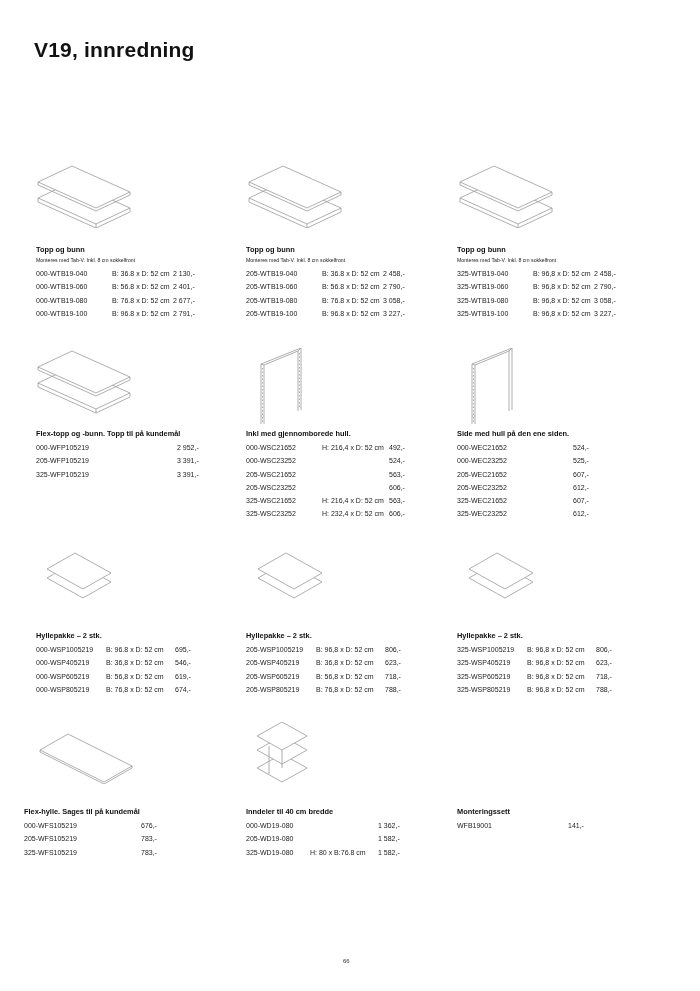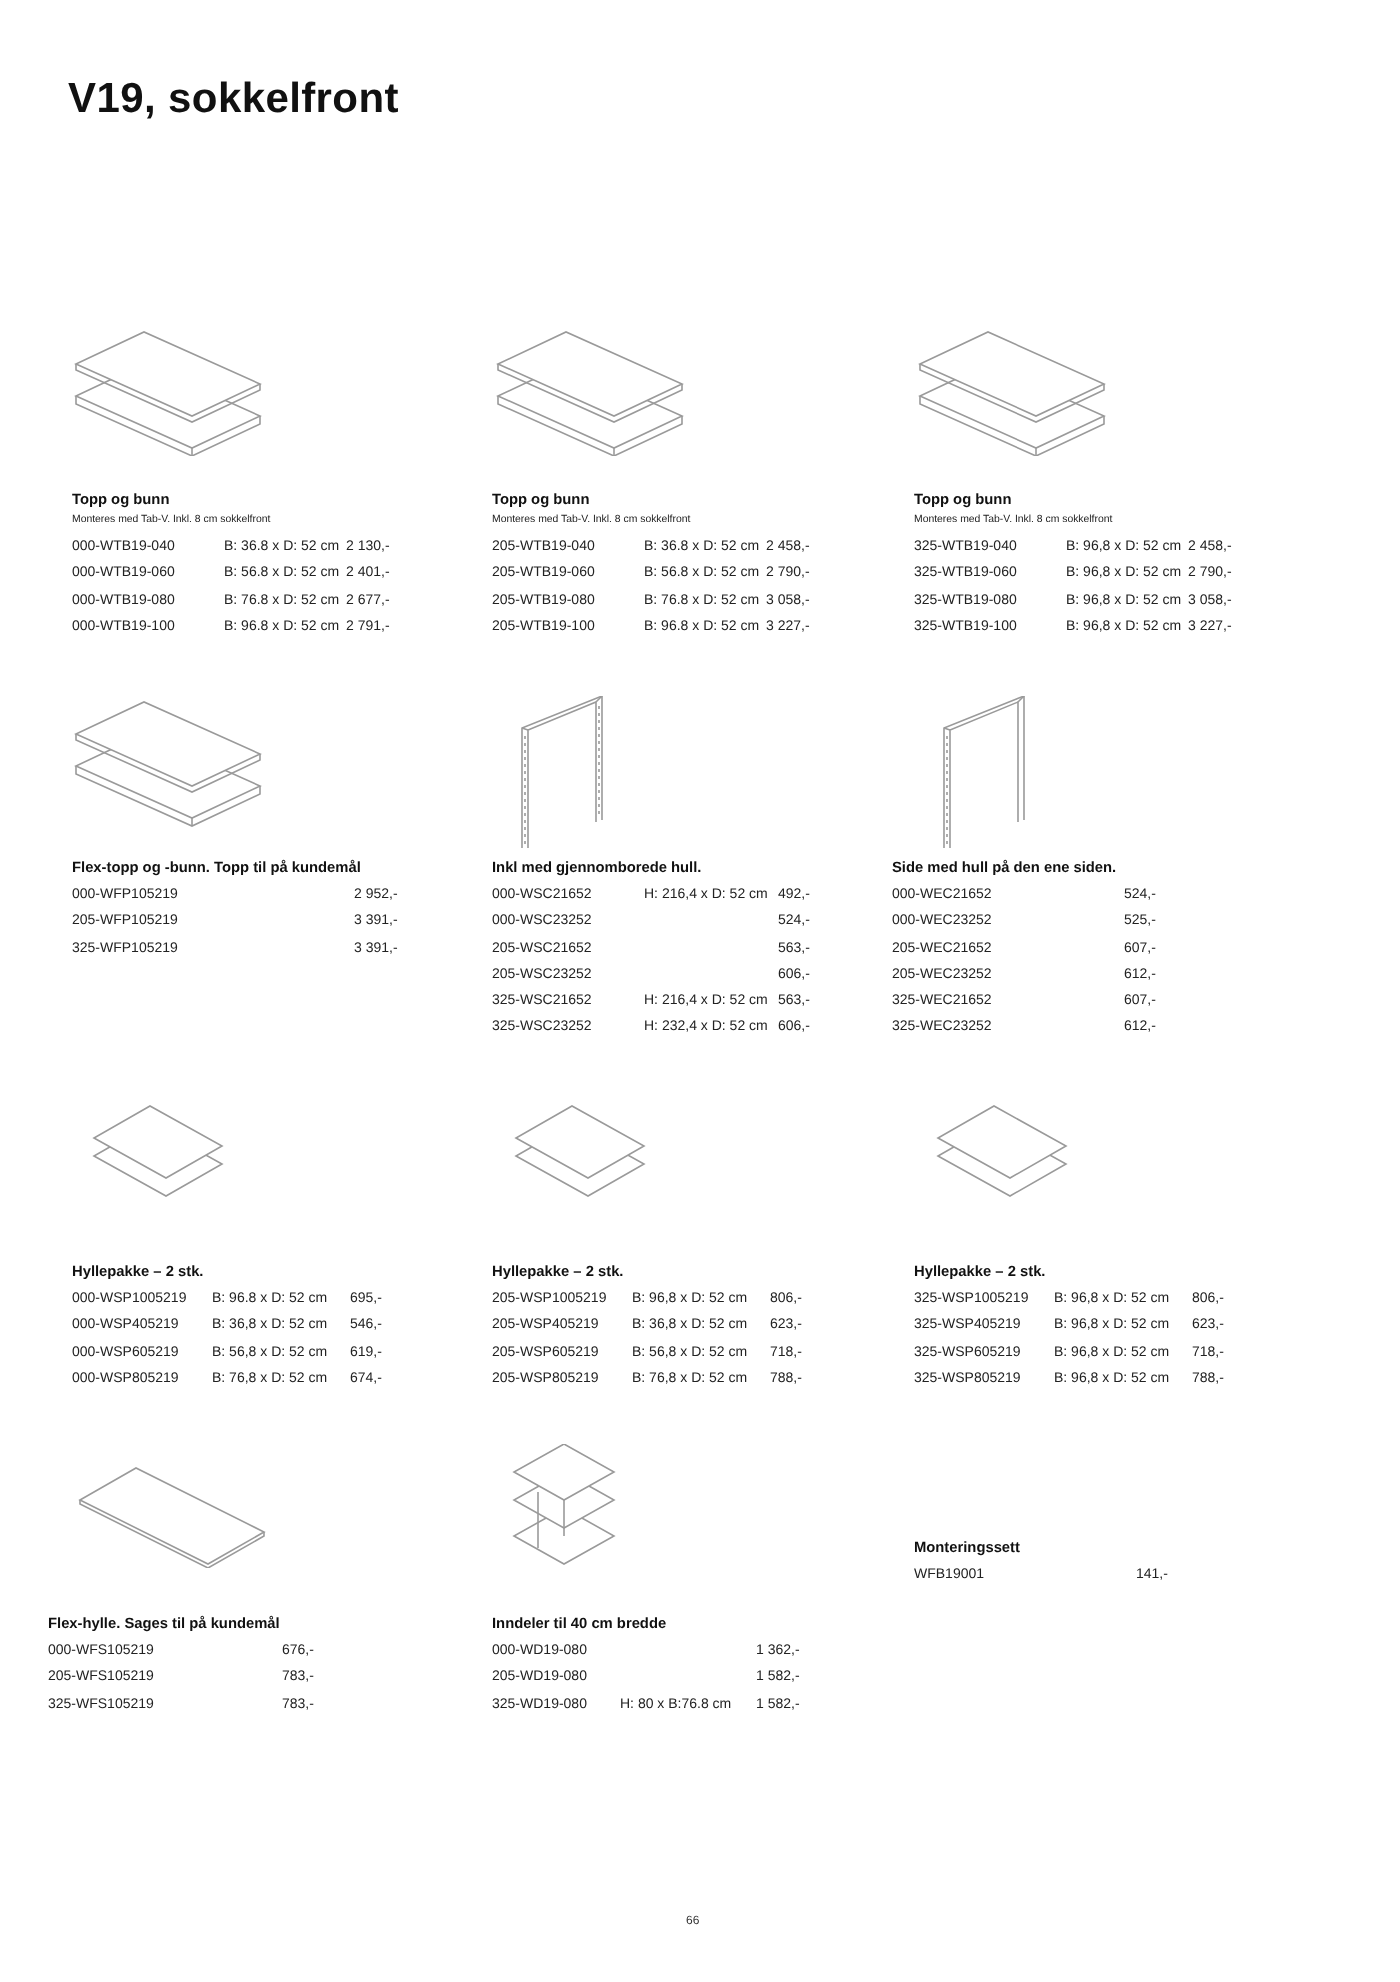--- a/index.html
+++ b/index.html
@@ -15,21 +15,21 @@
   .row .dim { width: 61px; }
   .row .price { width: 40px; }
   .row.wide .code { width: 141px; }
   .pagenum { position: absolute; left: 343px; top: 958px; font-size: 6px; color: #333; }
   svg line, svg polygon, svg polyline, svg path { stroke: #9a9a9a; stroke-width: 0.8; fill: none; }
   svg .fillw { fill: #fff; }
 </style>
 </head>
 <body>
 
-<div class="title">V19, sokkelfront</div>
+<div class="title">V19, innredning</div>
 
 <svg class="illus" style="left:36px;top:160px" width="96" height="68" viewBox="0 0 96 68">
   <polygon class="fillw" points="2,38 60,64 94,48 36,22"></polygon>
   <polyline points="2,38 2,42 60,68 94,52 94,48"></polyline>
     <line x1="60" y1="64" x2="60" y2="68"></line>
   <polygon class="fillw" points="2,22 60,48 94,32 36,6"></polygon>
   <polyline points="2,22 2,25 60,51 94,35 94,32"></polyline>
 </svg>
 <svg class="illus" style="left:247px;top:160px" width="96" height="68" viewBox="0 0 96 68">
   <polygon class="fillw" points="2,38 60,64 94,48 36,22"></polygon>
@@ -213,21 +213,21 @@
       <span class="dim" style="width:67px">H: 216,4 x D: 52 cm</span>
       <span class="price">563,-</span>
     </div>
   <div class="row">
       <span class="code">325-WSC23252</span>
       <span class="dim" style="width:67px">H: 232,4 x D: 52 cm</span>
       <span class="price">606,-</span>
     </div>
 </div>
 
-<div class="block" style="left:446px;top:429px">
+<div class="block" style="left:457px;top:429px">
   <div class="heading">Side med hull på den ene siden.</div>
   <div class="row">
       <span class="code" style="width:116px">000-WEC21652</span>
       <span class="price">524,-</span>
     </div>
   <div class="row">
       <span class="code" style="width:116px">000-WEC23252</span>
       <span class="price">525,-</span>
     </div>
   <div class="row">
@@ -348,21 +348,21 @@
       <span class="dim" style="width:68px"></span>
       <span class="price">1 582,-</span>
     </div>
   <div class="row">
       <span class="code" style="width:64px">325-WD19-080</span>
       <span class="dim" style="width:68px">H: 80 x B:76.8 cm</span>
       <span class="price">1 582,-</span>
     </div>
 </div>
 
-<div class="block" style="left:457px;top:769px">
+<div class="block" style="left:457px;top:807px">
   <div class="heading">Monteringssett</div>
   <div class="row">
       <span class="code" style="width:111px">WFB19001</span>
       <span class="price">141,-</span>
     </div>
 </div>
 
 <div class="pagenum">66</div>
 
 </body></html>

